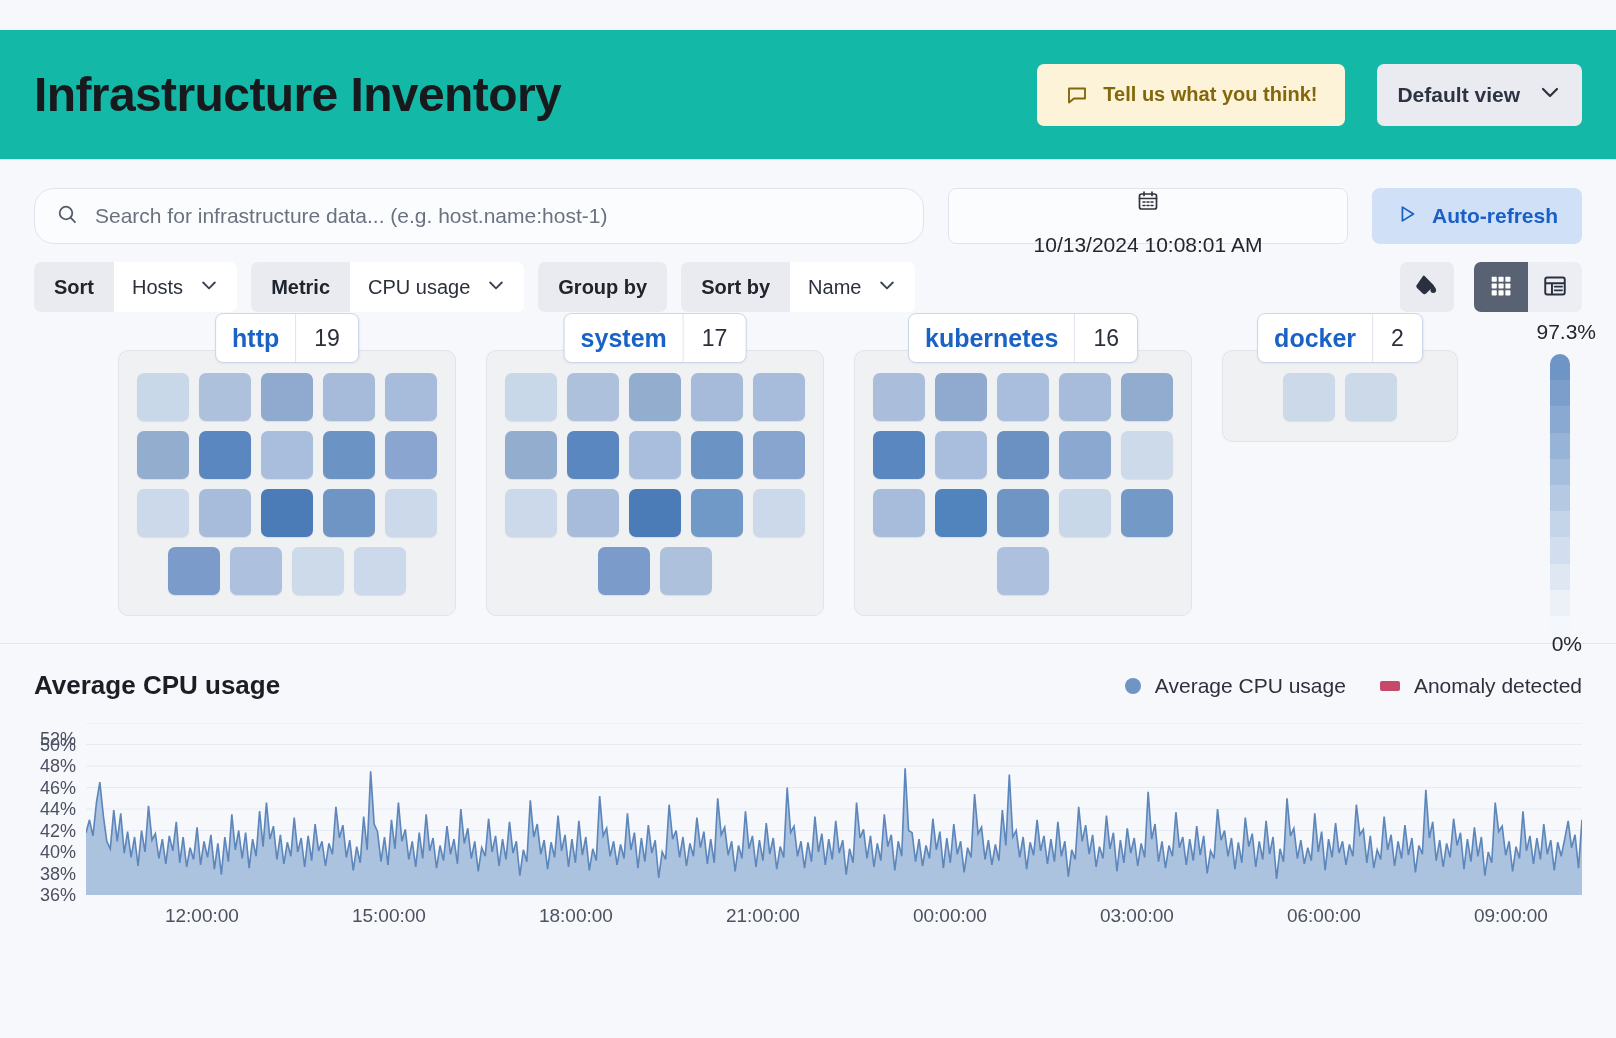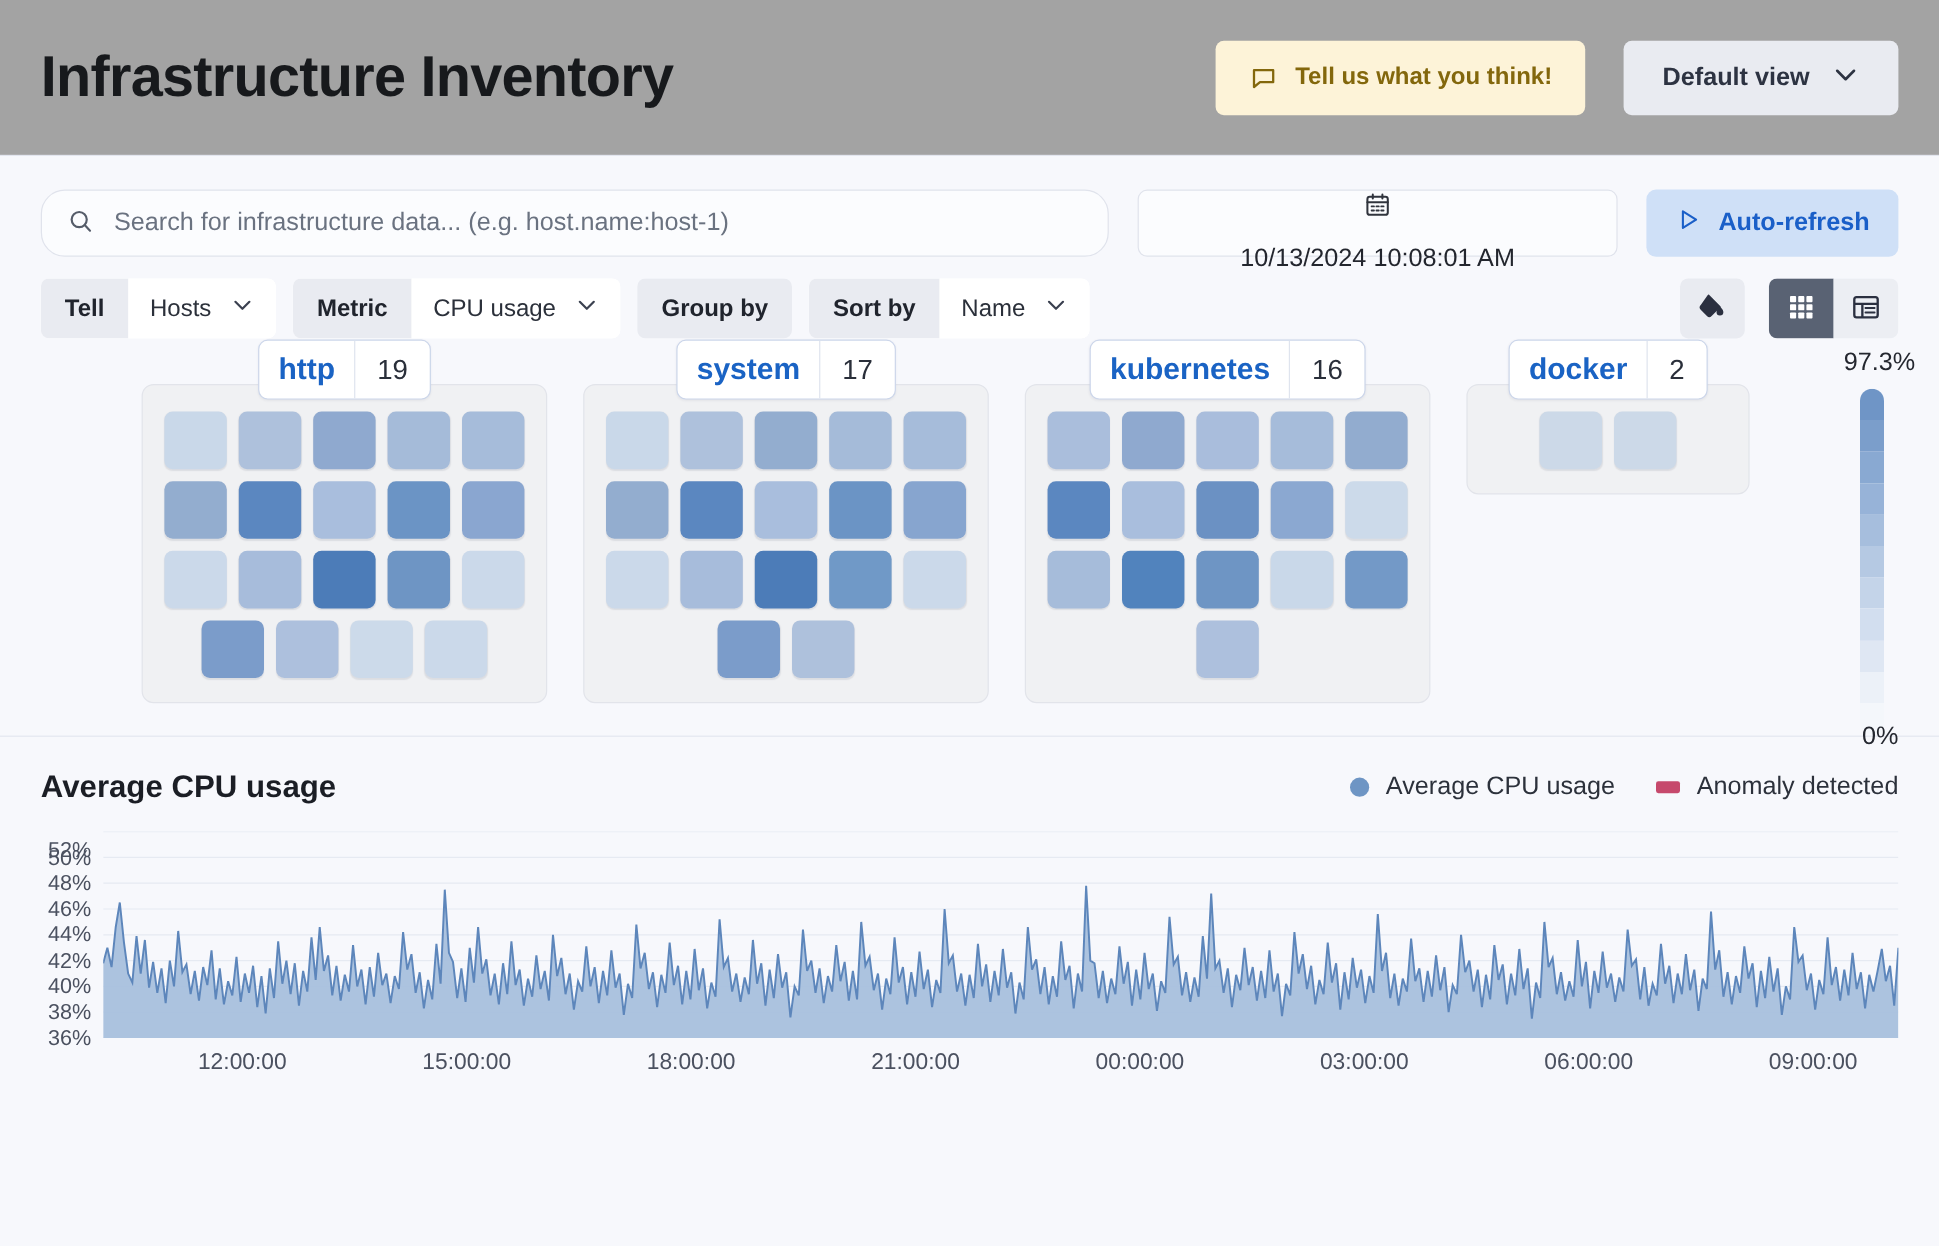--- a/index.html
+++ b/index.html
@@ -11,40 +11,41 @@
     overflow: hidden;
   }
   .page { width: 1616px; height: 1038px; position: relative; background: #f7f8fc; }
 
   
   .header {
     height: 130px; width: 100%;
     display: flex; align-items: center;
     padding: 0 34px;
     border-bottom: 1px solid #e3e6ef;
-    background: #a3a3a3;
+    background: #14b8a6;
+    margin-top: 30px;
   }
   .page-title {
     font-size: 48px; font-weight: 700; letter-spacing: -0.6px;
     color: #17191c; line-height: 1;
   }
   .header-right { margin-left: auto; display: flex; align-items: center; gap: 32px; }
   .feedback-btn {
     background: #fdf3d8; color: #83670c;
     border: none; border-radius: 7px;
     height: 62px; display: flex; align-items: center; gap: 14px;
     padding: 0 28px; font-size: 20px; font-weight: 700;
     font-family: inherit; cursor: pointer;
   }
   .feedback-btn svg { display: block; }
   .view-btn {
     background: #e9ebf1; color: #2d3342;
     border: none; border-radius: 7px;
     height: 62px; display: flex; align-items: center; gap: 18px;
-    padding: 0 32px; font-size: 21px; font-weight: 700;
+    padding: 0 20px; font-size: 21px; font-weight: 700;
     font-family: inherit; cursor: pointer;
   }
 
   
   .search-row {
     display: flex; align-items: center; gap: 24px;
     padding: 28px 34px 0 34px;
   }
   .search-box {
     flex: 1; height: 56px;
@@ -234,21 +235,21 @@
           <path d="M7 4.5l12 7.5-12 7.5z" stroke-linejoin="round"></path>
         </svg>
       </span>
       <span>Auto-refresh</span>
     </button>
   </div>
 
   <div class="filter-row">
 
     <div class="filter-group">
-      <div class="filter-label">Tell</div>
+      <div class="filter-label">Sort</div>
       <div class="filter-value">
         <span class="fv-text">Hosts</span>
         <span>
           <svg width="20" height="20" viewBox="0 0 24 24" fill="none" stroke="#3b4150" stroke-width="2.2">
               <path d="M5 9l7 7 7-7" stroke-linecap="round" stroke-linejoin="round"></path>
             </svg>
         </span>
       </div>
     </div>
 

